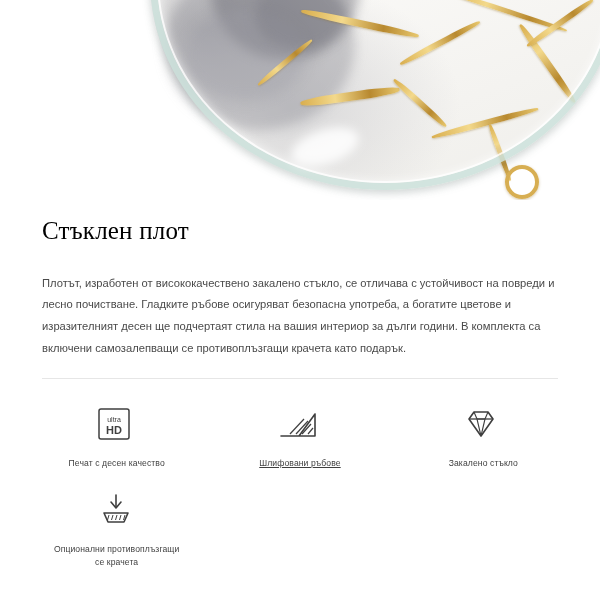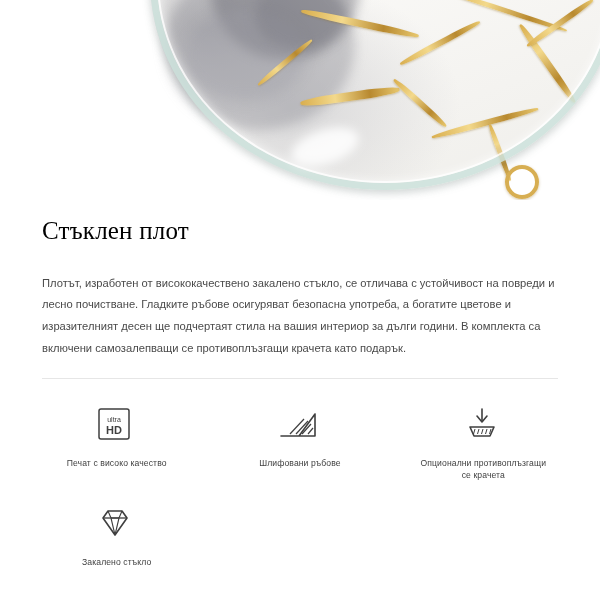--- a/index.html
+++ b/index.html
@@ -212,61 +212,61 @@
 
 
     <div class="feature">
       <div class="feature-icon">
         <svg width="40" height="40" viewBox="0 0 40 40">
           <rect x="5" y="5" width="30" height="30" rx="2" fill="none" stroke="#3f3f3f" stroke-width="1.5"></rect>
           <text x="20" y="18" font-family="Liberation Sans, sans-serif" font-size="7" fill="#3f3f3f" text-anchor="middle">ultra</text>
           <text x="20" y="30" font-family="Liberation Sans, sans-serif" font-size="11" font-weight="bold" fill="#3f3f3f" text-anchor="middle">HD</text>
         </svg>
       </div>
-      <div class="feature-label" style="white-space: pre-line;">Печат с високо качество</div>
+      <div class="feature-label" style="white-space: pre-line;">Печат с десен качество</div>
     </div>
 
     <div class="feature">
       <div class="feature-icon">
         <svg width="42" height="36" viewBox="0 0 42 36">
           <path d="M4 30 L22 30 L38 8 L38 30 Z" fill="none" stroke="#3f3f3f" stroke-width="1.6" stroke-linejoin="round"></path>
           <line x1="13" y1="28" x2="27" y2="13" stroke="#3f3f3f" stroke-width="1.2"></line>
           <line x1="19" y1="28" x2="31" y2="15" stroke="#3f3f3f" stroke-width="1.2"></line>
           <line x1="25" y1="28" x2="34" y2="18" stroke="#3f3f3f" stroke-width="1.2"></line>
           <line x1="31" y1="28" x2="36" y2="22" stroke="#3f3f3f" stroke-width="1.2"></line>
         </svg>
       </div>
-      <div class="feature-label" style="white-space: pre-line;">Шлифовани ръбове</div>
+      <div class="feature-label" style="white-space: pre-line; text-decoration: underline;">Шлифовани ръбове</div>
+    </div>
+
+    <div class="feature">
+      <div class="feature-icon">
+        <svg width="42" height="36" viewBox="0 0 42 36">
+          <path d="M9 13 L14 6 L28 6 L33 13 L21 30 Z" fill="none" stroke="#3f3f3f" stroke-width="1.6" stroke-linejoin="round"></path>
+          <path d="M9 13 L33 13" stroke="#3f3f3f" stroke-width="1.3"></path>
+          <path d="M14 6 L17 13 L21 30" stroke="#3f3f3f" stroke-width="1.1" fill="none"></path>
+          <path d="M28 6 L25 13 L21 30" stroke="#3f3f3f" stroke-width="1.1" fill="none"></path>
+          <path d="M17 13 L25 13" stroke="#3f3f3f" stroke-width="1.1"></path>
+        </svg>
+      </div>
+      <div class="feature-label" style="white-space: pre-line;">Закалено стъкло</div>
     </div>
 
     <div class="feature">
       <div class="feature-icon">
         <svg width="44" height="38" viewBox="0 0 44 38">
           <path d="M22 4 L22 16" stroke="#3f3f3f" stroke-width="1.6" stroke-linecap="round"></path>
           <path d="M17 11 L22 17 L27 11" fill="none" stroke="#3f3f3f" stroke-width="1.6" stroke-linecap="round" stroke-linejoin="round"></path>
           <path d="M10 22 L34 22 L30 31 L14 31 Z" fill="none" stroke="#3f3f3f" stroke-width="1.6" stroke-linejoin="round"></path>
           <line x1="15" y1="24" x2="13.5" y2="29" stroke="#3f3f3f" stroke-width="1"></line>
           <line x1="19" y1="24" x2="17.5" y2="29" stroke="#3f3f3f" stroke-width="1"></line>
           <line x1="23" y1="24" x2="21.5" y2="29" stroke="#3f3f3f" stroke-width="1"></line>
           <line x1="27" y1="24" x2="25.5" y2="29" stroke="#3f3f3f" stroke-width="1"></line>
           <line x1="31" y1="24" x2="29.5" y2="29" stroke="#3f3f3f" stroke-width="1"></line>
         </svg>
       </div>
       <div class="feature-label" style="white-space: pre-line;">Опционални противоплъзгащи
 се крачета</div>
     </div>
 
-    <div class="feature">
-      <div class="feature-icon">
-        <svg width="42" height="36" viewBox="0 0 42 36">
-          <path d="M9 13 L14 6 L28 6 L33 13 L21 30 Z" fill="none" stroke="#3f3f3f" stroke-width="1.6" stroke-linejoin="round"></path>
-          <path d="M9 13 L33 13" stroke="#3f3f3f" stroke-width="1.3"></path>
-          <path d="M14 6 L17 13 L21 30" stroke="#3f3f3f" stroke-width="1.1" fill="none"></path>
-          <path d="M28 6 L25 13 L21 30" stroke="#3f3f3f" stroke-width="1.1" fill="none"></path>
-          <path d="M17 13 L25 13" stroke="#3f3f3f" stroke-width="1.1"></path>
-        </svg>
-      </div>
-      <div class="feature-label" style="white-space: pre-line;">Закалено стъкло</div>
-    </div>
-
 
   </div>
 </div>
 
 </body></html>

